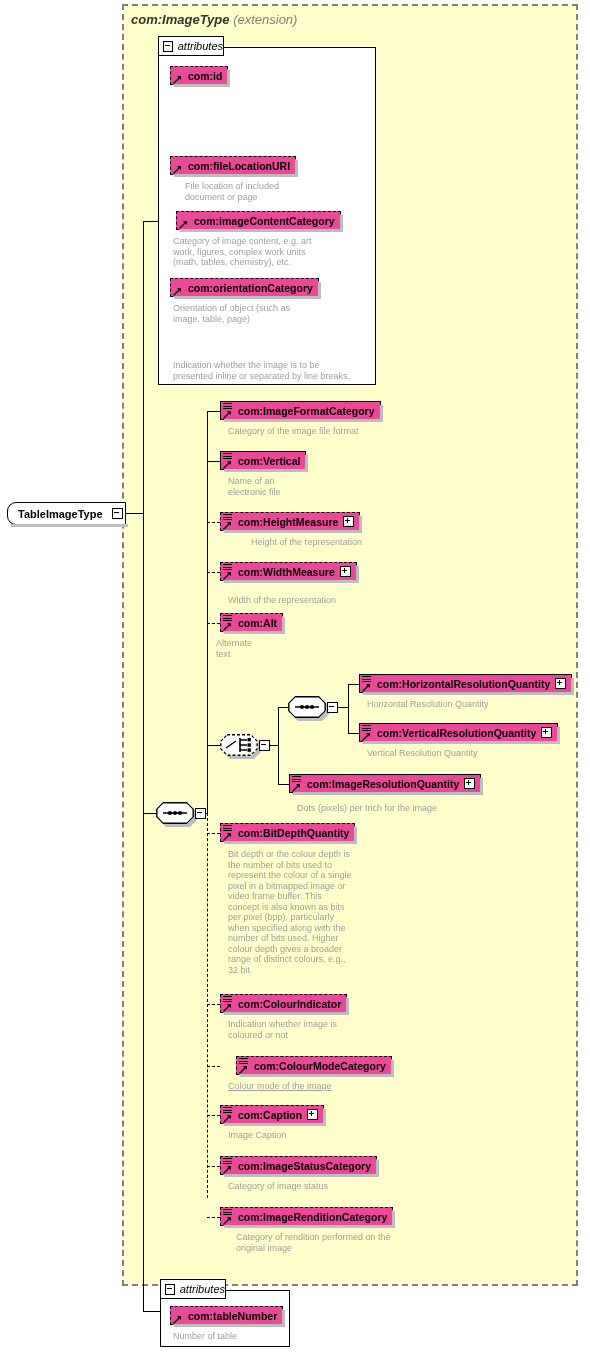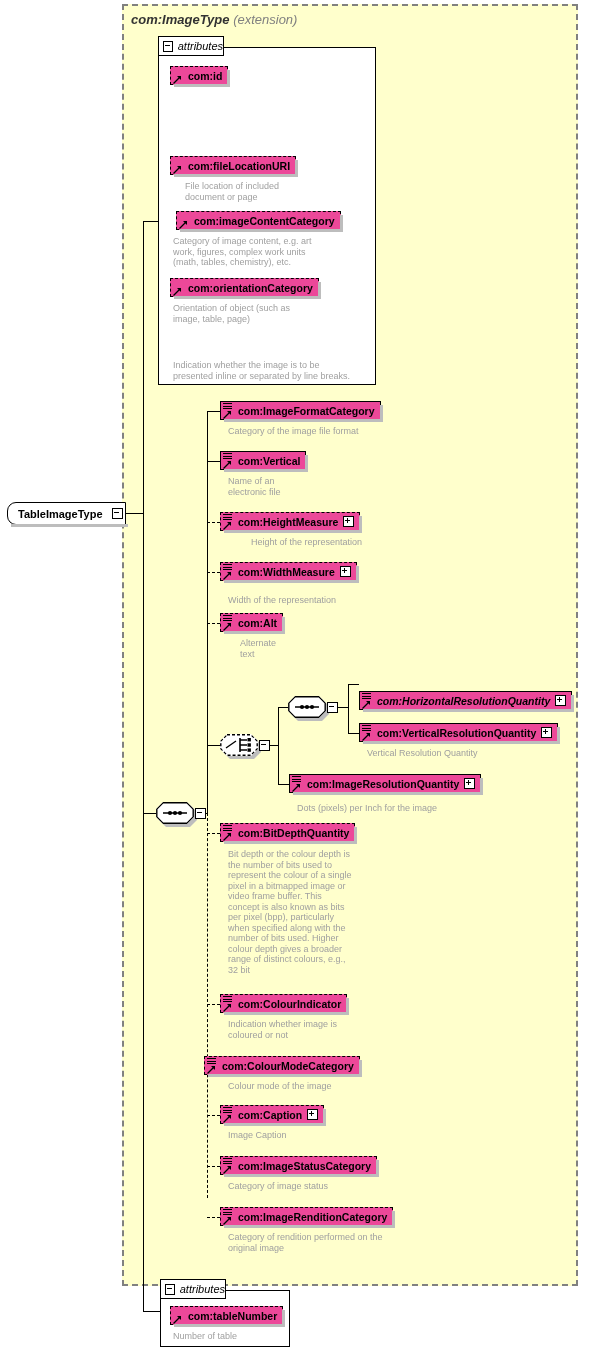--- a/index.html
+++ b/index.html
@@ -343,21 +343,21 @@
       </span>
     <span class="glyph-arrow">
       <svg width="9" height="9" viewBox="0 0 9 9">
           <path d="M0.5 8.5 L7 2" stroke="#000" stroke-width="1.3" fill="none"></path>
           <path d="M8 1 L8 5 L4 1 Z" fill="#000"></path>
         </svg>
     </span>
     <span class="shadow-r"></span>
     <span>com:Alt</span>
   </div>
-  <div class="ann" style="left:240px;top:638px;width:100px;">Alternate
+  <div class="ann" style="left:216px;top:638px;width:100px;">Alternate
 text</div>
 
   <div class="h-line" style="left:207px;top:745px;width:13px;"></div>
   <div class="comp" style="left:220px;top:734px;">
     <div class="octwrap">
       <div class="octshadow"></div>
       <div class="oct">
         <svg width="38" height="22" viewBox="0 0 38 22">
           <polygon points="7,0.8 31,0.8 37.2,7 37.2,15 31,21.2 7,21.2 0.8,15 0.8,7" fill="#fff" stroke="#000" stroke-width="1.4" stroke-dasharray="3,2"></polygon>
           <line x1="6" y1="14" x2="16" y2="7" stroke="#000" stroke-width="1.3"></line>
@@ -390,21 +390,21 @@
           <circle cx="24" cy="11" r="2.1" fill="#000"></circle>
         </svg>
       </div>
       <span class="minusbox"></span>
     </div>
   </div>
   <div class="h-line" style="left:337px;top:707px;width:11px;"></div>
   <div class="v-line" style="left:348px;top:684px;height:50px;"></div>
 
   <div class="h-line" style="left:348px;top:684px;width:11px;"></div>
-  <div class="node solid" style="left:359px;top:691px;font-style:italic;">
+  <div class="node solid" style="left:359px;top:674px;">
     <span class="glyph-elem">
         <i></i>
         <i></i>
         <i></i>
       </span>
     <span class="glyph-arrow">
       <svg width="9" height="9" viewBox="0 0 9 9">
           <path d="M0.5 8.5 L7 2" stroke="#000" stroke-width="1.3" fill="none"></path>
           <path d="M8 1 L8 5 L4 1 Z" fill="#000"></path>
         </svg>
@@ -495,36 +495,36 @@
           <path d="M8 1 L8 5 L4 1 Z" fill="#000"></path>
         </svg>
     </span>
     <span class="shadow-r"></span>
     <span>com:ColourIndicator</span>
   </div>
   <div class="ann" style="left:228px;top:1019px;width:170px;">Indication whether image is
 coloured or not</div>
 
   <div class="h-dash" style="left:207px;top:1066px;width:13px;"></div>
-  <div class="node dashed" style="left:204px;top:1056px;text-align:center;">
+  <div class="node dashed" style="left:236px;top:1056px;text-align:center;">
     <span class="glyph-elem">
         <i></i>
         <i></i>
         <i></i>
       </span>
     <span class="glyph-arrow">
       <svg width="9" height="9" viewBox="0 0 9 9">
           <path d="M0.5 8.5 L7 2" stroke="#000" stroke-width="1.3" fill="none"></path>
           <path d="M8 1 L8 5 L4 1 Z" fill="#000"></path>
         </svg>
     </span>
     <span class="shadow-r"></span>
     <span>com:ColourModeCategory</span>
   </div>
-  <div class="ann" style="left:228px;top:1081px;width:190px;">Colour mode of the image</div>
+  <div class="ann" style="left:228px;top:1081px;width:190px;text-decoration:underline;">Colour mode of the image</div>
 
   <div class="h-dash" style="left:207px;top:1115px;width:13px;"></div>
   <div class="node dashed" style="left:220px;top:1105px;">
     <span class="glyph-elem">
         <i></i>
         <i></i>
         <i></i>
       </span>
     <span class="glyph-arrow">
       <svg width="9" height="9" viewBox="0 0 9 9">
@@ -565,21 +565,21 @@
       </span>
     <span class="glyph-arrow">
       <svg width="9" height="9" viewBox="0 0 9 9">
           <path d="M0.5 8.5 L7 2" stroke="#000" stroke-width="1.3" fill="none"></path>
           <path d="M8 1 L8 5 L4 1 Z" fill="#000"></path>
         </svg>
     </span>
     <span class="shadow-r"></span>
     <span>com:ImageRenditionCategory</span>
   </div>
-  <div class="ann" style="left:228px;top:1232px;width:230px;">Category of rendition performed on the
+  <div class="ann" style="left:236px;top:1232px;width:230px;">Category of rendition performed on the
 original image</div>
 
   <div class="attr-box" style="left:160px;top:1290px;width:130px;height:57px;"></div>
   <div class="attr-tab" style="left:160px;top:1279px;width:66px;height:20px;">
     <span class="minus"></span>
     <span>attributes</span>
   </div>
 
   <div class="node dashed" style="left:170px;top:1306px;">
     <span class="glyph-arrow">

